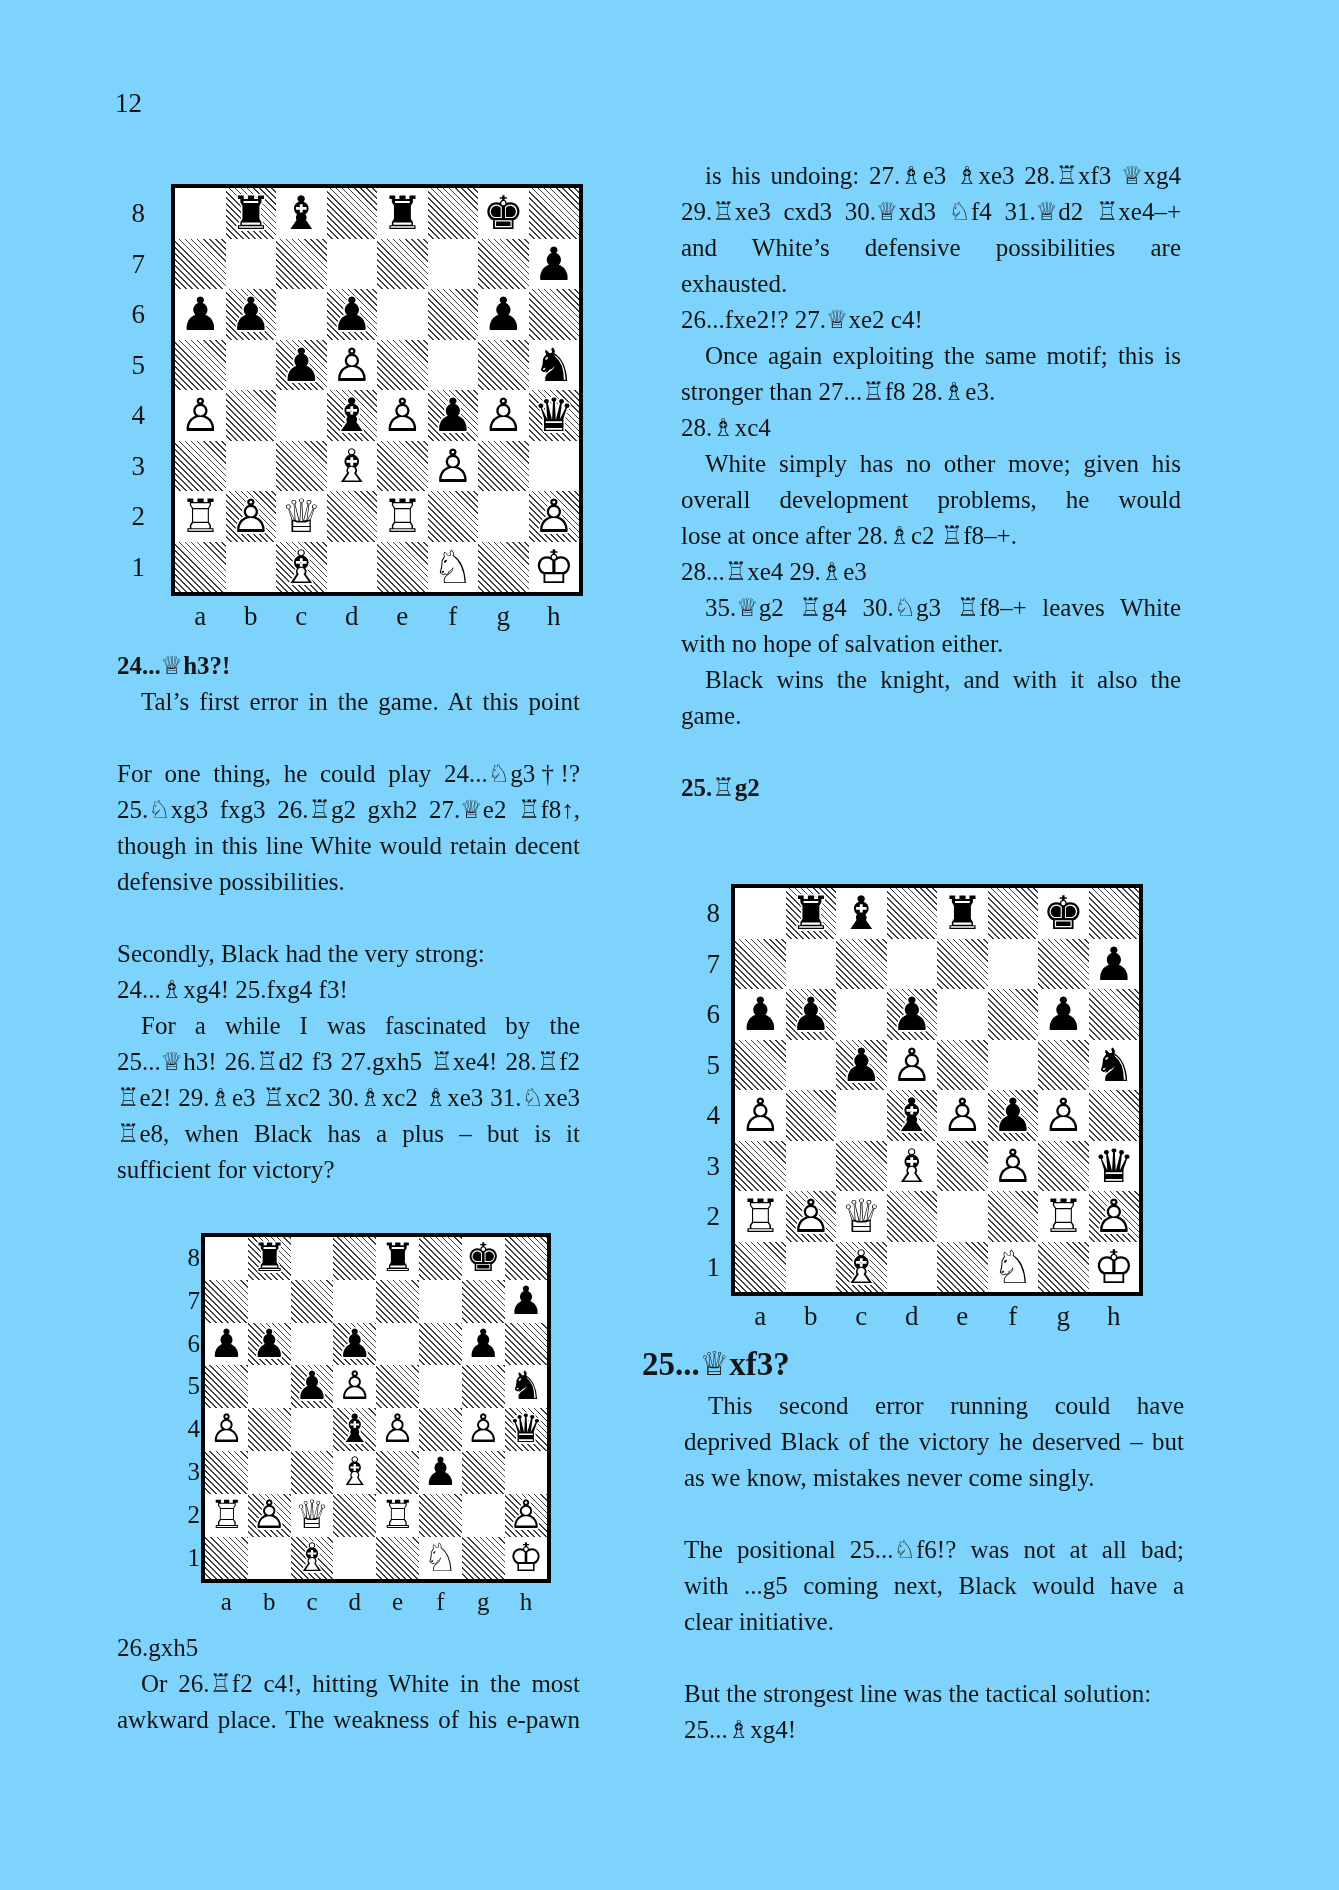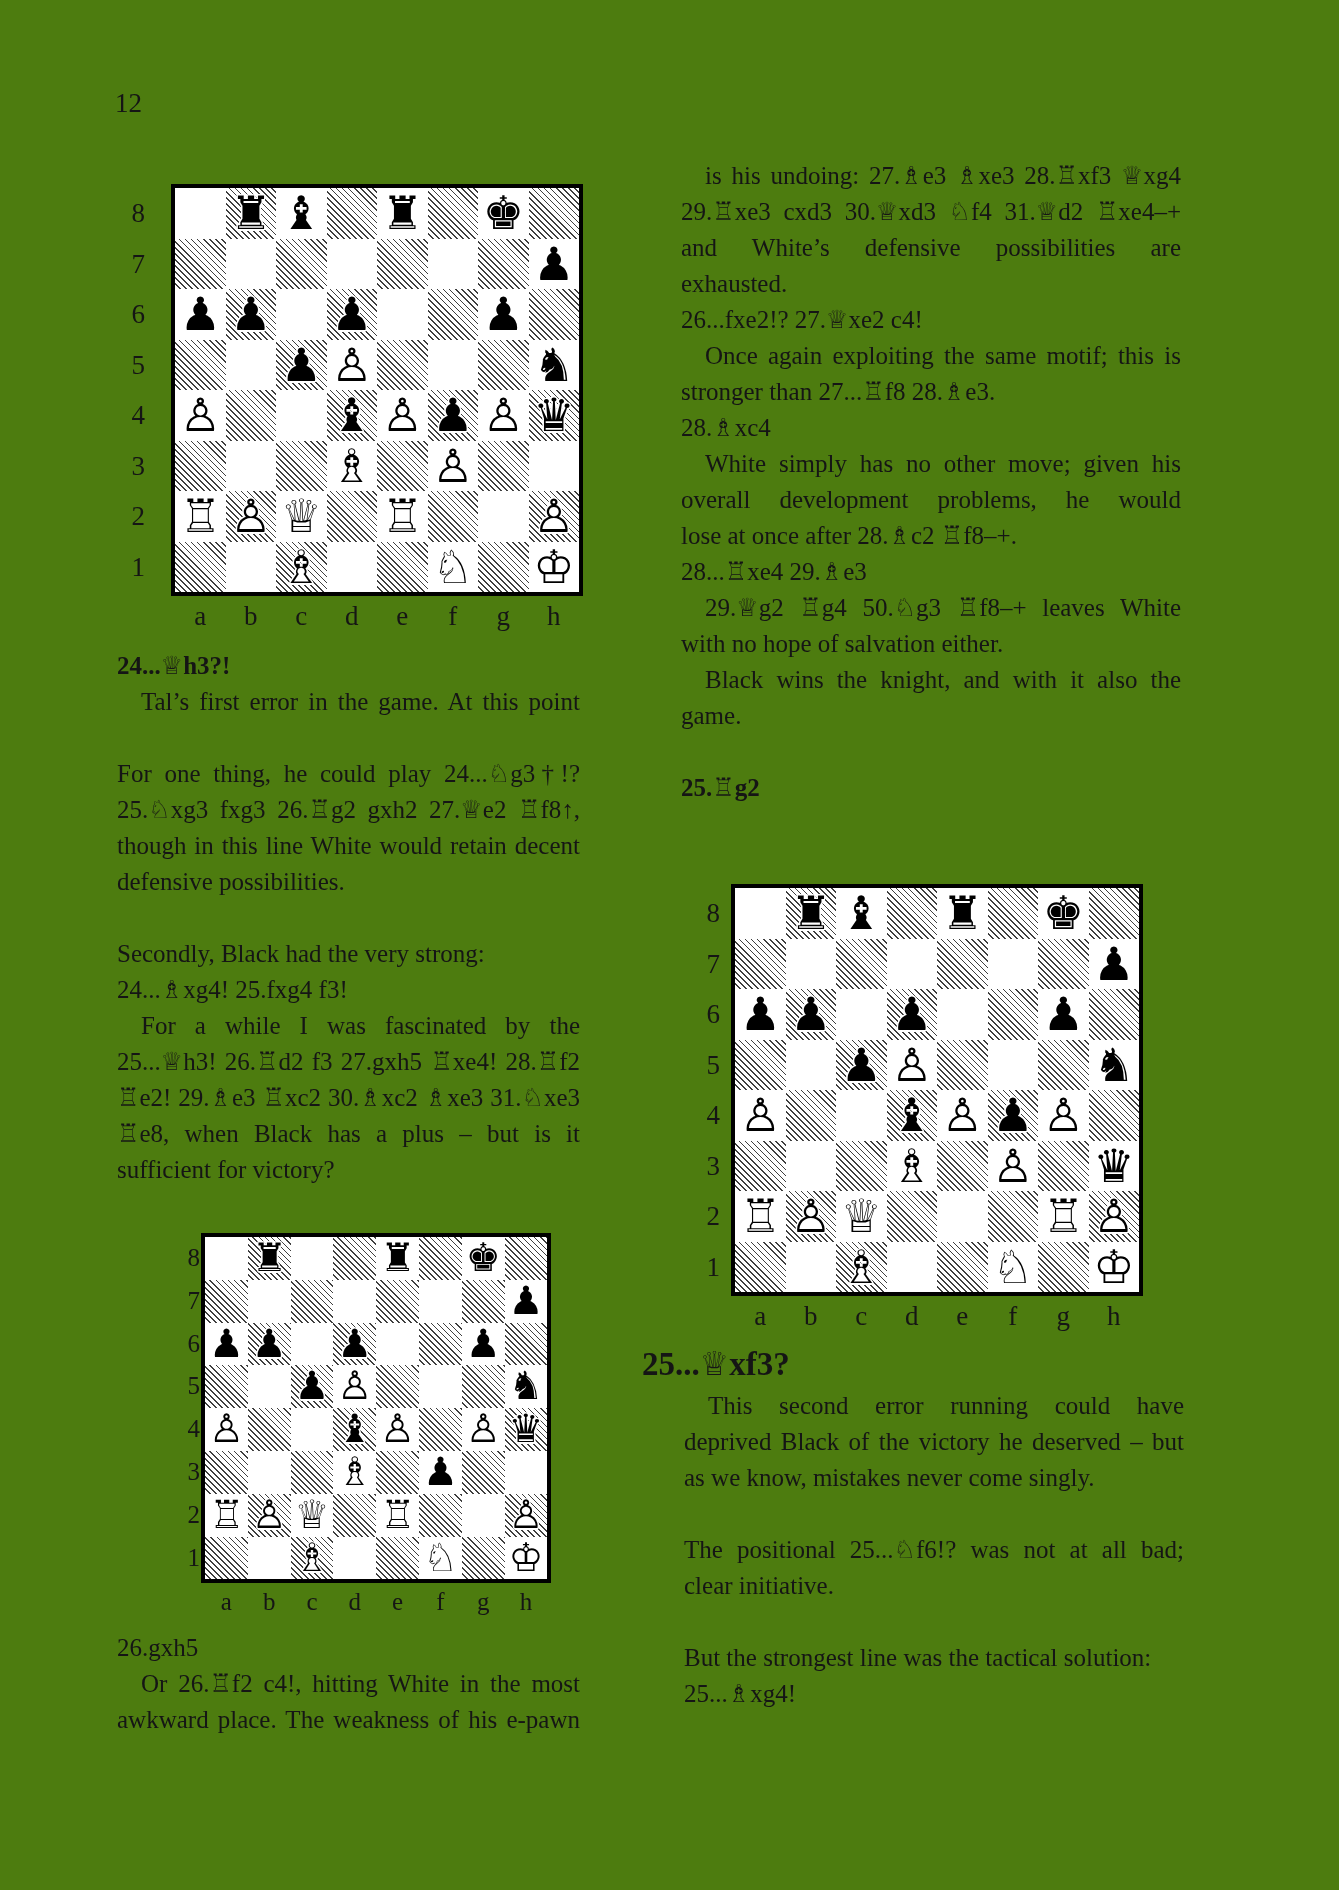--- a/index.html
+++ b/index.html
@@ -1,16 +1,16 @@
 <!DOCTYPE html>
 <html><head>
 <meta charset="utf-8">
 <style>
   html,body{margin:0;padding:0;background:#888;}
-  .page{position:relative;width:1339px;height:1890px;background:#4d7c0f;
+  .page{position:relative;width:1339px;height:1890px;background:#7dd3fc;
         font-family:"Liberation Serif","DejaVu Sans",serif;color:#151515;overflow:hidden;}
   .hdr{position:absolute;font-size:27px;}
   #page-number{left:115px;top:88px;}
   #running-title{left:420px;top:88px;width:400px;text-align:center;}
   .col{position:absolute;font-size:25px;color:#151515;}
   .line{height:36px;line-height:36px;overflow:hidden;white-space:nowrap;text-align:left;}
   .line.j{white-space:normal;text-align:justify;text-align-last:justify;}
   .line.b{font-weight:bold;}
   #left-top{left:117px;top:648px;width:463px;}
   #left-bottom{left:117px;top:1630px;width:463px;}
@@ -76,34 +76,35 @@
       <div class="line j">and White’s defensive possibilities are</div>
       <div class="line">exhausted.</div>
       <div class="line">26...fxe2!? 27.♕xe2 c4!</div>
       <div class="line j" style="text-indent: 24px;">Once again exploiting the same motif; this is</div>
       <div class="line">stronger than 27...♖f8 28.♗e3.</div>
       <div class="line">28.♗xc4</div>
       <div class="line j" style="text-indent: 24px;">White simply has no other move; given his</div>
       <div class="line j">overall development problems, he would</div>
       <div class="line">lose at once after 28.♗c2 ♖f8–+.</div>
       <div class="line">28...♖xe4 29.♗e3</div>
-      <div class="line j" style="text-indent: 24px;">29.♕g2 ♖g4 50.♘g3 ♖f8–+ leaves White</div>
+      <div class="line j" style="text-indent: 24px;">35.♕g2 ♖g4 30.♘g3 ♖f8–+ leaves White</div>
       <div class="line">with no hope of salvation either.</div>
       <div class="line j" style="text-indent: 24px;">Black wins the knight, and with it also the</div>
       <div class="line">game.</div>
       <div class="line">&nbsp;</div>
       <div class="line b">25.♖g2</div>
     </div>
   <div id="d3-caption">25...♕xf3?</div>
   <div class="col" id="right-bottom">
       <div class="line j" style="text-indent: 24px;">This second error running could have</div>
       <div class="line j">deprived Black of the victory he deserved – but</div>
       <div class="line">as we know, mistakes never come singly.</div>
       <div class="line">&nbsp;</div>
       <div class="line j">The positional 25...♘f6!? was not at all bad;</div>
+      <div class="line j">with ...g5 coming next, Black would have a</div>
       <div class="line">clear initiative.</div>
       <div class="line">&nbsp;</div>
       <div class="line">But the strongest line was the tactical solution:</div>
       <div class="line">25...♗xg4!</div>
     </div>
 
   <div class="diagram" id="diag1">
       <div class="board">
         <div class="sq light"></div>
         <div class="sq dark">

